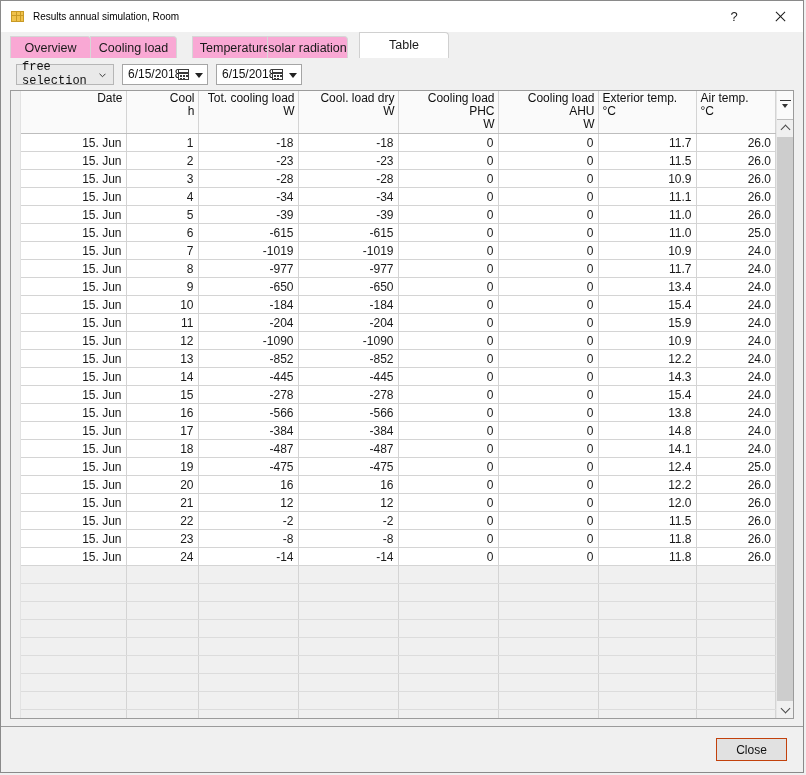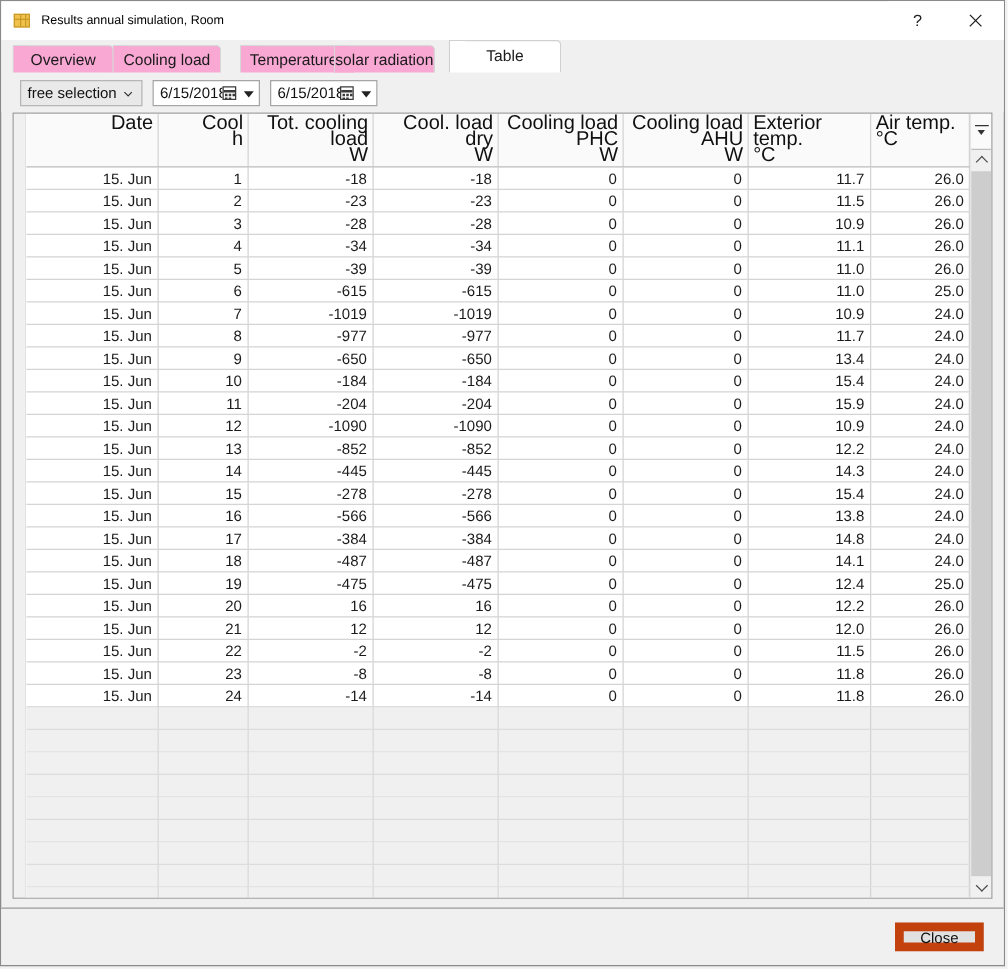--- a/index.html
+++ b/index.html
@@ -97,20 +97,21 @@
   }
   .combo{
     width:98px;height:21px;
     background:#e9e9e9;
     border:1px solid #b6b6b6;
     box-sizing:border-box;
     display:flex;align-items:center;
     font-size:12px;color:#111;
     padding-left:5px;
     position:relative;
+    font-family:Liberation Mono, monospace;
   }
   .combo .chev{
     position:absolute;right:7px;top:7px;
     width:7px;height:7px;
   }
   .datebox{
     width:86px;height:21px;
     background:#ffffff;
     border:1px solid #a5a5a5;
     box-sizing:border-box;
@@ -163,21 +164,21 @@
     border-collapse:collapse;
     table-layout:fixed;
     width:100%;
     font-size:12px;
   }
   table.grid th{
     background:#fafafa;
     border-right:1px solid #d4d4d4;
     border-bottom:1px solid #bdbdbd;
     font-weight:normal;
-    font-size:16px;
+    font-size:12px;
     color:#101010;
     height:27px;
     padding:1px 3px 2px 3px;
     vertical-align:top;
     box-sizing:border-box;
     line-height:13px;
   }
   table.grid th.ralign{text-align:right;}
   table.grid th.lalign{text-align:left;padding-left:4px;}
   table.grid td{
@@ -243,21 +244,21 @@
     background:#f0f0f0;
     border-top:1px solid #9b9b9b;
     display:flex;align-items:center;justify-content:flex-end;
     padding-right:16px;
     box-sizing:border-box;
     margin-top:7px;
   }
   .btn{
     width:71px;height:23px;
     background:#e1e1e1;
-    border:7px solid #c2410c;
+    border:1px solid #c2410c;
     box-sizing:border-box;
     font-size:12px;color:#111;
     display:flex;align-items:center;justify-content:center;
   }
 </style>
 </head>
 <body>
 
 <div class="window">
 

